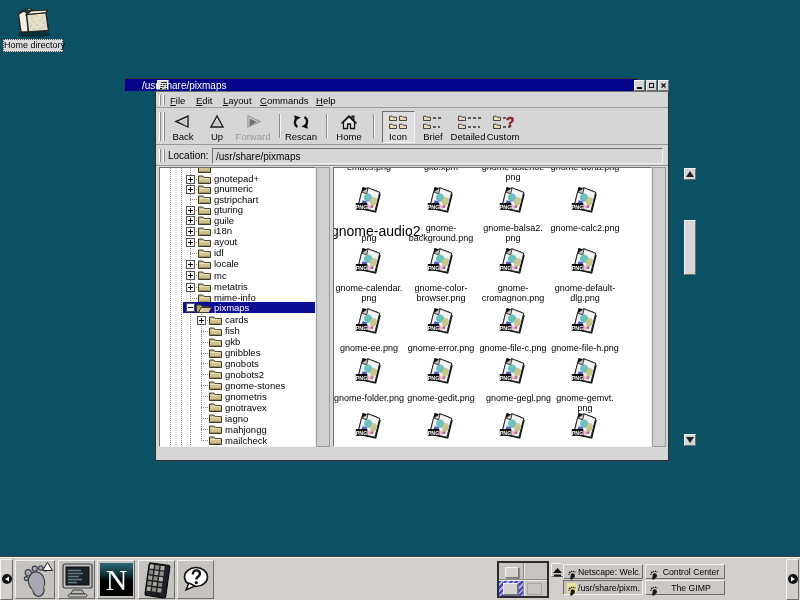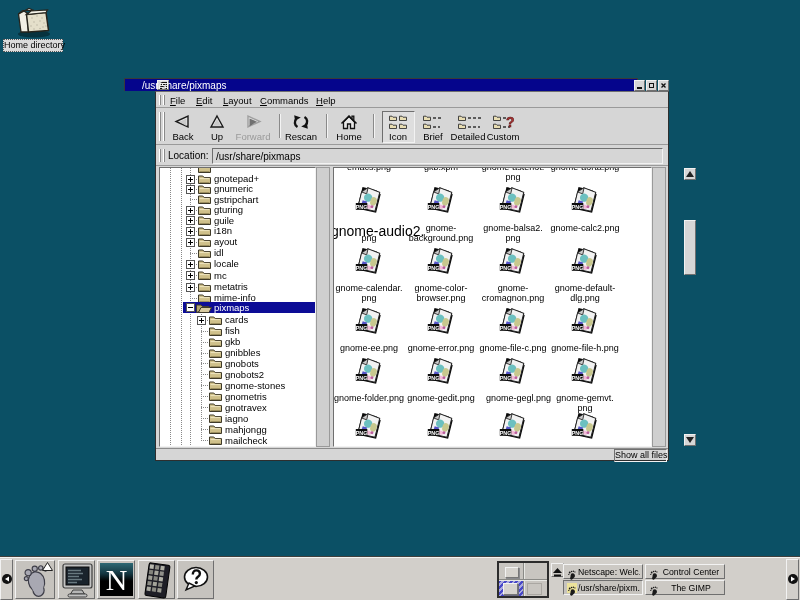--- a/index.html
+++ b/index.html
@@ -505,23 +505,20 @@
  <div class="abs raised gray" style="left:0px;top:266px;width:12px;height:12px;">
             <svg class="abs" style="left:0;top:0" width="10" height="10">
               <polygon points="5,8 9,2 1,2" fill="#222"></polygon>
             </svg>
           </div>
  <div class="abs raised gray" style="left:0px;top:52px;width:12px;height:55px;"></div>
 </div>
 
 </div>
 
-<div class="abs" style="left:0;top:356px;width:512px;height:13px;border-top:1px solid #8c8c8c;">
- <div class="abs sunken" style="left:458px;top:0px;width:53px;height:13px;font-size:9px;line-height:11px;text-align:center;color:#000;white-space:nowrap;">Show all files</div>
-</div>
 
 </div>
 </div>
 <div class="abs" style="left:0;top:556px;width:800px;height:44px;background:#d2cfca;
  border-top:1px solid #40403c;">
 <div class="abs" style="left:0;top:0;width:800px;height:1px;background:#f4f4f2;"></div>
 
 <div class="abs raised" style="left:0px;top:2px;width:13px;height:41px;background:#d2cfca;">
  <svg class="abs" style="left:1px;top:14px" width="10" height="10">
         <circle cx="5" cy="5" r="5" fill="#111"></circle>

